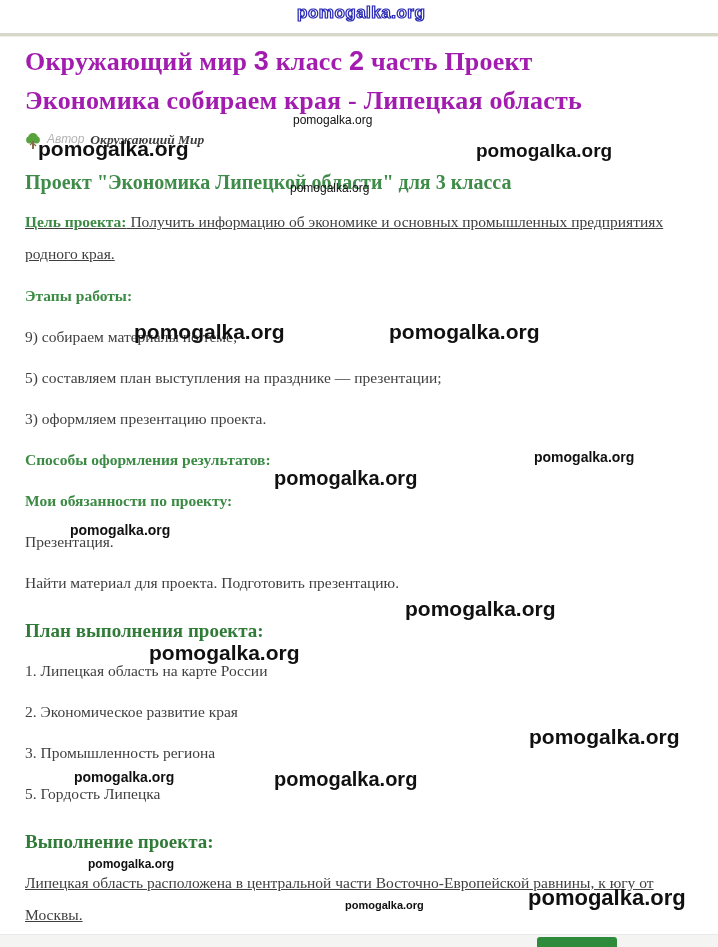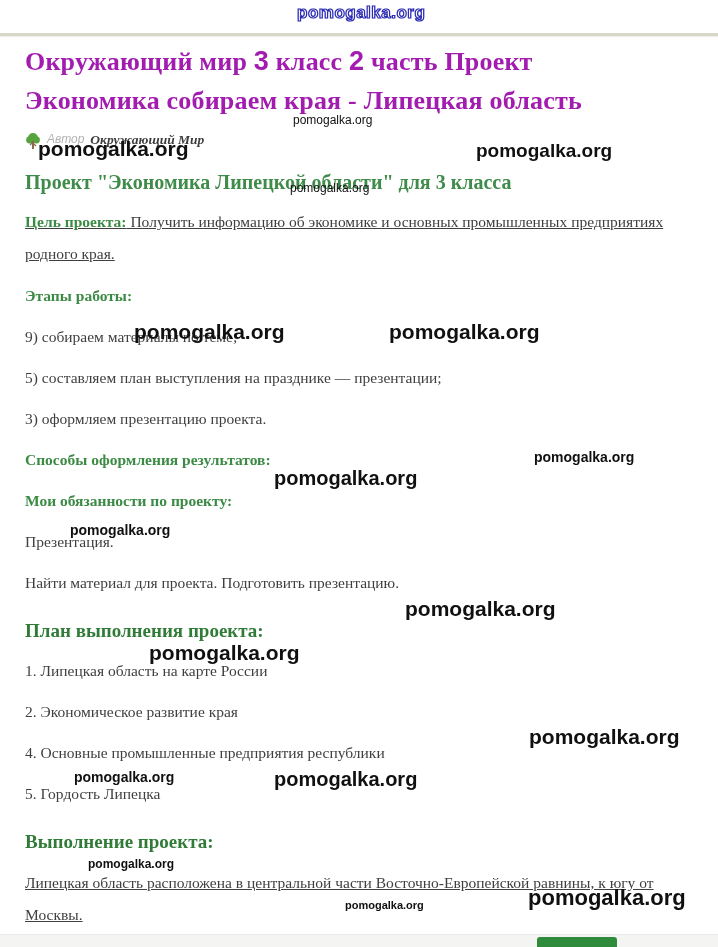--- a/index.html
+++ b/index.html
@@ -98,21 +98,21 @@
 
   <p class="body"><span class="green-label">Способы оформления результатов:</span></p>
   <p class="body"><span class="green-label">Мои обязанности по проекту:</span></p>
 
   <p class="body">Презентация.</p>
   <p class="body">Найти материал для проекта. Подготовить презентацию.</p>
 
   <h3 class="section">План выполнения проекта:</h3>
   <p class="body">1. Липецкая область на карте России</p>
   <p class="body">2. Экономическое развитие края</p>
-  <p class="body">4. Основные промышленные предприятия республики</p>
+  <p class="body">3. Промышленность региона</p>
   <p class="body">5. Гордость Липецка</p>
 
   <h3 class="section">Выполнение проекта:</h3>
   <p class="body two">Липецкая область расположена в центральной части Восточно-Европейской равнины, к югу от Москвы.</p>
 </div>
 
 <span class="wm" style="left:293px;top:113px;font-size:12px;font-weight:400;">pomogalka.org</span>
 <span class="wm" style="left:38px;top:137px;font-size:21px;">pomogalka.org</span>
 <span class="wm" style="left:476px;top:140px;font-size:19px;">pomogalka.org</span>
 <span class="wm" style="left:290px;top:181px;font-size:12px;font-weight:400;">pomogalka.org</span>

